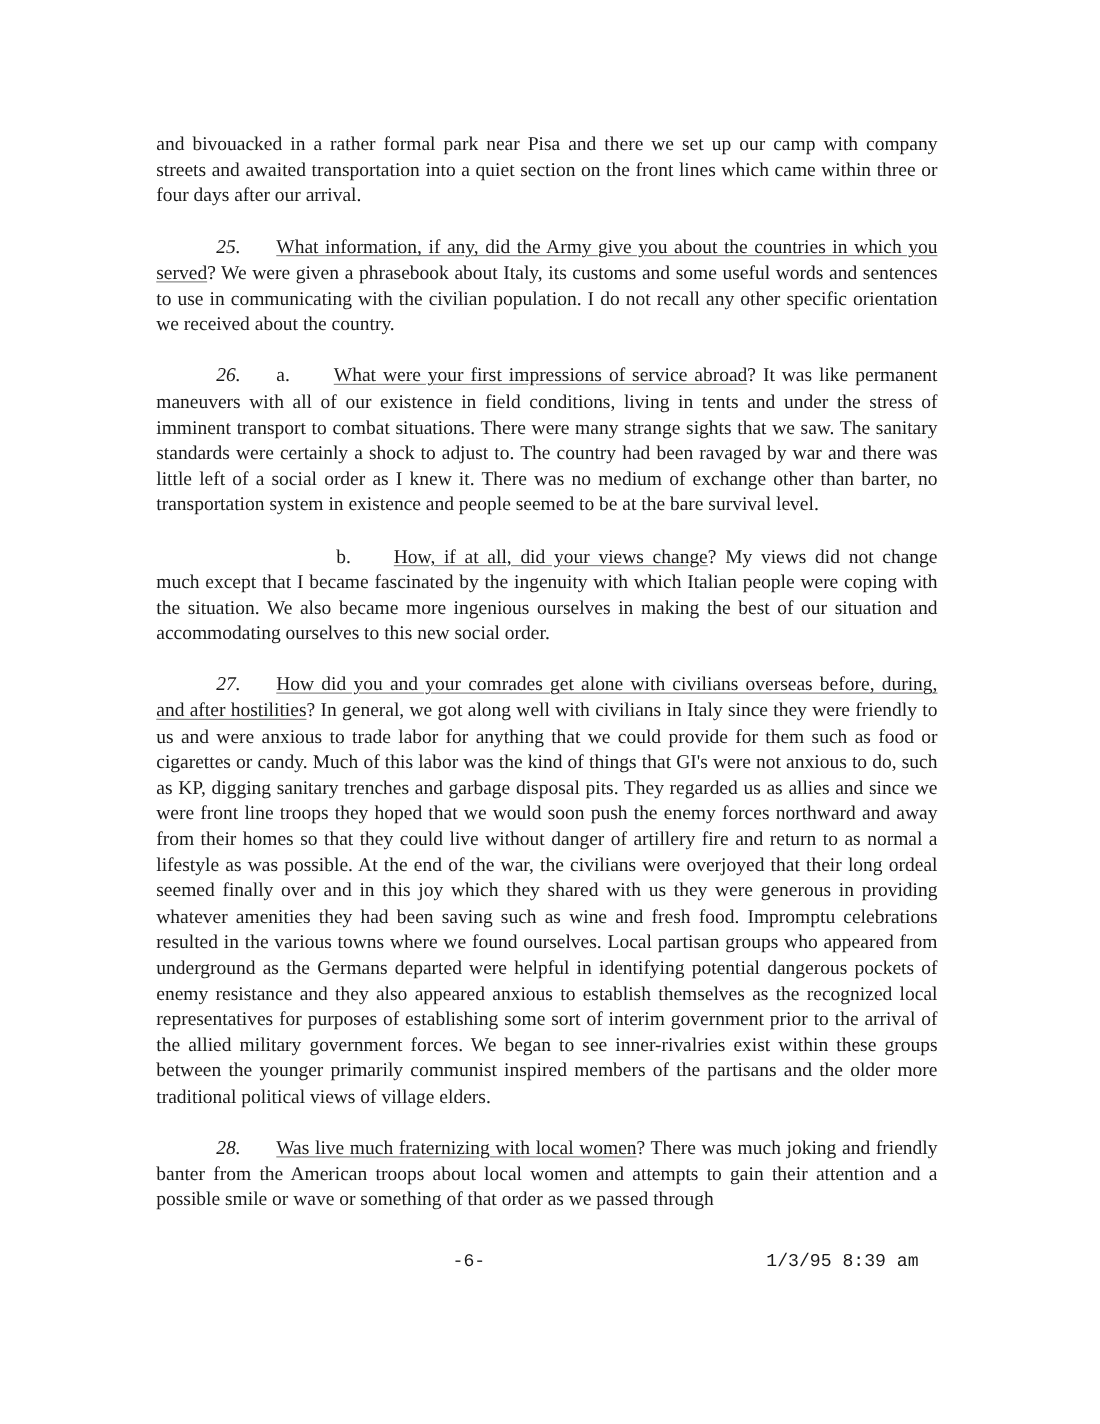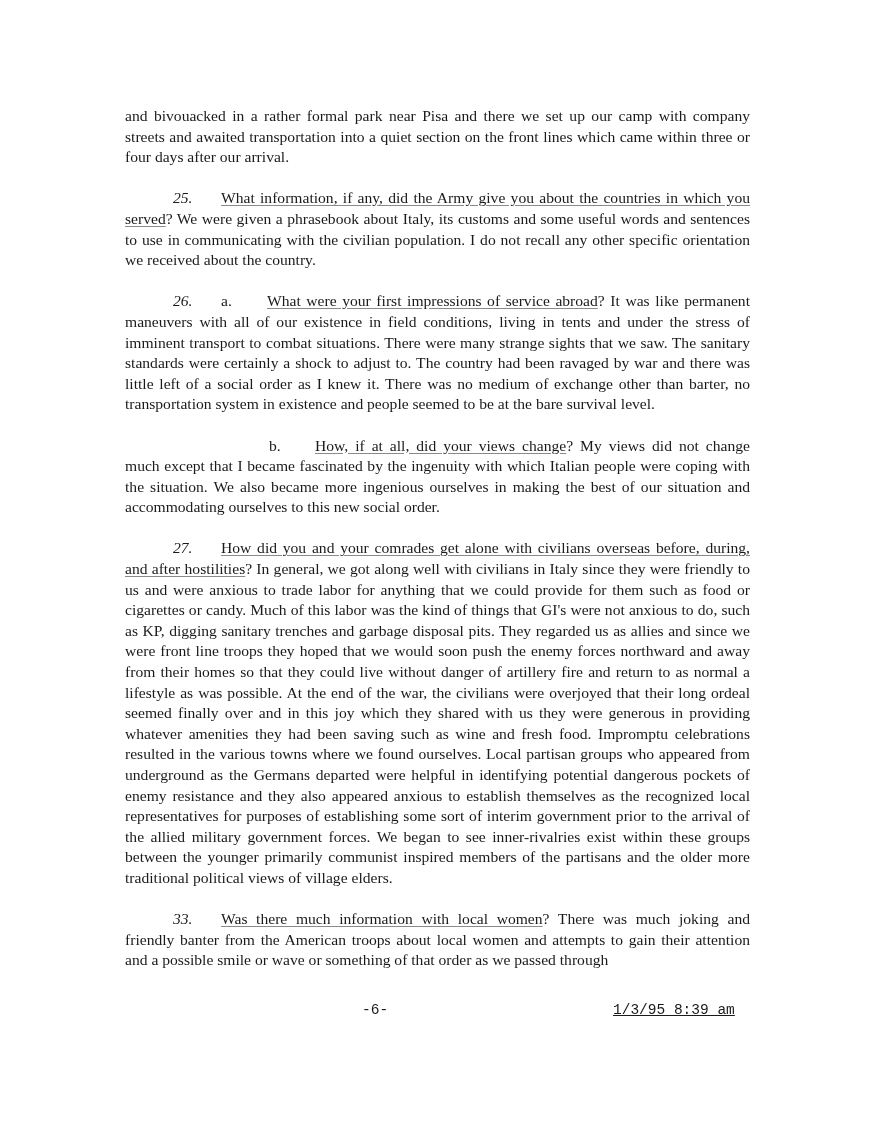--- a/index.html
+++ b/index.html
@@ -22,21 +22,21 @@
   .para { margin: 0 0 20.6px 0; }
   .q { text-decoration: underline; text-decoration-color: #8a8a8a; text-underline-offset: 2px; }
   .num { display: inline-block; width: 48px; font-style: italic; }
   .ind1 { display: inline-block; width: 48px; }
   .sub { display: inline-block; width: 46px; }
   .footer {
     position: absolute; top: 1002px; left: 0; width: 880px;
     font-family: "Liberation Mono", monospace; font-size: 14.5px; color: #1a1a1a;
   }
   .page-num { position: absolute; left: 362px; }
-  .timestamp { position: absolute; left: 613px; text-decoration: underline; }
+  .timestamp { position: absolute; left: 613px; }
 </style>
 </head>
 <body>
 
 <div class="page">
   <div class="edge"></div>
 
   <div class="body-text">
 
     <p class="para">
@@ -53,21 +53,21 @@
 
     <p class="para">
       <span class="ind1"></span><span class="num"></span><span class="num"></span><span class="sub">b.</span><span class="q">How, if at all, did your views change</span><span>?  My views did not change much except that I became fascinated by the ingenuity with which Italian people were coping with the situation.  We also became more ingenious ourselves in making the best of our situation and accommodating ourselves to this new social order.</span>
     </p>
 
     <p class="para">
       <span class="ind1"></span><span class="num">27.</span><span class="q">How did you and your comrades get alone with civilians overseas before, during, and after hostilities</span><span>?  In general, we got along well with civilians in Italy since they were friendly to us and were anxious to trade labor for anything that we could provide for them such as food or cigarettes or candy.  Much of this labor was the kind of things that GI's were not anxious to do, such as KP, digging sanitary trenches and garbage disposal pits. They regarded us as allies and since we were front line troops they hoped that we would soon push the enemy forces northward and away from their homes so that they could live without danger of artillery fire and return to as normal a lifestyle as was possible.  At the end of the war, the civilians were overjoyed that their long ordeal seemed finally over and in this joy which they shared with us they were generous in providing whatever amenities they had been saving such as wine and fresh food.  Impromptu celebrations resulted in the various towns where we found ourselves.  Local partisan groups who appeared from underground as the Germans departed were helpful in identifying potential dangerous pockets of enemy resistance and they also appeared anxious to establish themselves as the recognized local representatives for purposes of establishing some sort of interim government prior to the arrival of the allied military government forces.  We began to see inner-rivalries exist within these groups between the younger primarily communist inspired members of the partisans and the older more traditional political views of village elders.</span>
     </p>
 
     <p class="para">
-      <span class="ind1"></span><span class="num">33.</span><span class="q">Was there much information with local women</span><span>?  There was much joking and friendly banter from the American troops about local women and attempts to gain their attention and a possible smile or wave or something of that order as we passed through</span>
+      <span class="ind1"></span><span class="num">28.</span><span class="q">Was live much fraternizing with local women</span><span>?  There was much joking and friendly banter from the American troops about local women and attempts to gain their attention and a possible smile or wave or something of that order as we passed through</span>
     </p>
 
   </div>
 
   <div class="footer">
     <span class="page-num">-6-</span>
     <span class="timestamp">1/3/95 8:39 am</span>
   </div>
 </div>
 

